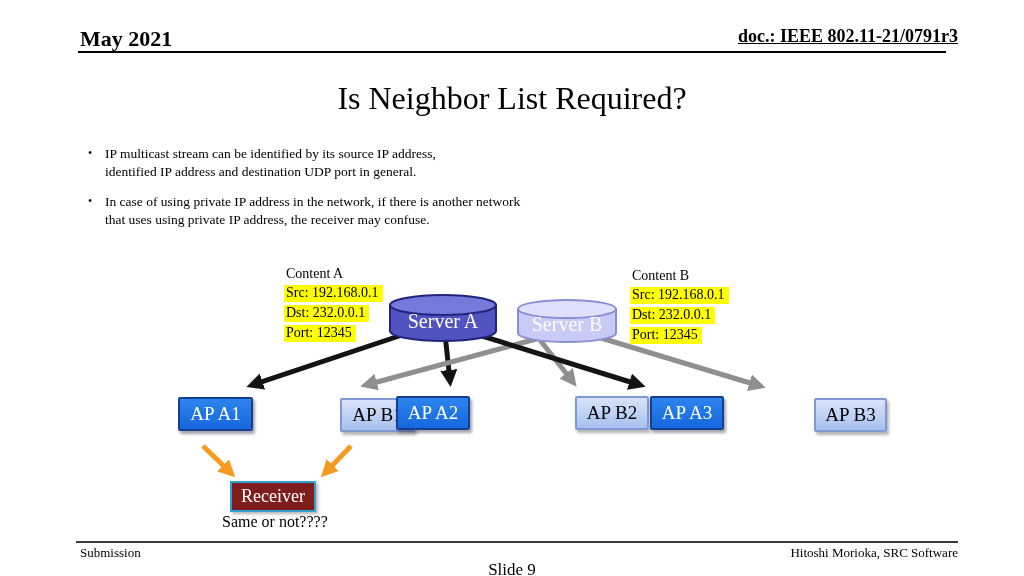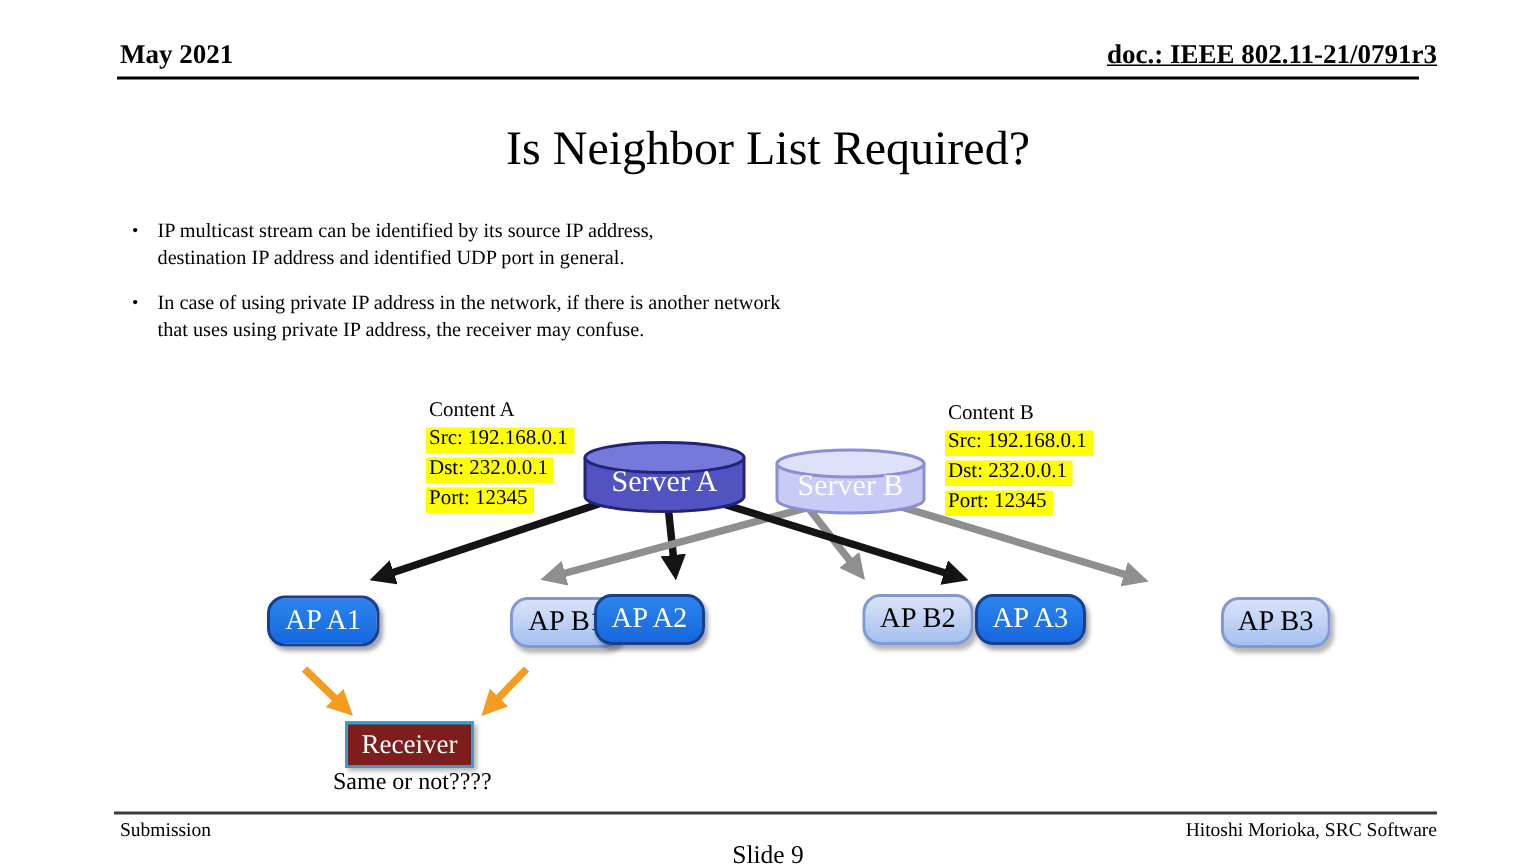--- a/index.html
+++ b/index.html
@@ -2,21 +2,21 @@
 <html><head>
 <meta charset="utf-8">
 <style>
   html,body { margin:0; padding:0; background:#888; }
   .slide {
     position:relative; width:1024px; height:576px; background:#ffffff;
     font-family:"Liberation Serif", serif; color:#000; overflow:hidden;
     margin:0 auto;
   }
   
-  .header-date { position:absolute; left:80px; top:26px; font-size:18px; font-weight:bold; }
+  .header-date { position:absolute; left:80px; top:26px; font-size:22px; font-weight:bold; }
   .header-doc  { position:absolute; right:66px; top:26px; font-size:18px; font-weight:bold; text-decoration:underline; }
   .header-rule { position:absolute; left:78px; top:51px; width:868px; height:2px; background:#000; }
   
   .slide-title { position:absolute; left:0; right:0; top:80px; text-align:center; font-size:32px; font-weight:normal; }
   
   .bullets { position:absolute; left:88px; top:145px; width:520px; font-size:13.5px; line-height:17.5px; }
   .bullet-item { position:relative; padding-left:17px; margin-bottom:13px; }
   .bullet-dot { position:absolute; left:0; top:0; font-size:12px; }
   
   .content-block { position:absolute; font-size:14px; line-height:16px; }
@@ -25,21 +25,21 @@
   .content-title { margin:0 0 3px 2px; }
   .hl-line { margin-top:3px; }
   .hl { display:inline-block; background:#ffff00; padding:0 4px 1px 2px; }
   
   .server-label { position:absolute; color:#fff; font-size:20px; text-align:center; pointer-events:none; }
   #serverALabel { left:390px; top:310px; width:106px; }
   #serverBLabel { left:518px; top:313px; width:98px; color:rgba(255,255,255,0.96); }
   
   .ap {
     position:absolute; height:30px; display:flex; align-items:center; justify-content:center;
-    font-size:19px; border-radius:12px;
+    font-size:19px; border-radius:2px;
   }
   .ap-a { background:linear-gradient(180deg,#2d84ee,#1568dd); border:2px solid #173f8f; color:#fff;
           box-shadow:2px 3px 3px rgba(50,50,80,0.45); }
   .ap-b { background:linear-gradient(180deg,#d9e3f9,#a6c0ef); border:2px solid #7e99d4; color:#000;
           box-shadow:2px 3px 3px rgba(90,90,90,0.45);margin-left:36px; }
   #apA1 { left:178px; top:397px; width:71px; }
   #apB1 { left:304px; top:398px; width:71px; }
   #apA2 { left:396px; top:396px; width:70px; }
   #apB2 { left:539px; top:396px; width:70px; }
   #apA3 { left:650px; top:396px; width:70px; }
@@ -68,21 +68,21 @@
   <div class="header-date">May 2021</div>
   <div class="header-doc">doc.: IEEE 802.11-21/0791r3</div>
   <div class="header-rule"></div>
 
   <div class="slide-title">Is Neighbor List Required?</div>
 
   <div class="bullets">
     <div class="bullet-item">
       <span class="bullet-dot">•</span>
       <div>IP multicast stream can be identified by its source IP address,</div>
-      <div>destination IP address and identified UDP port in general.</div>
+      <div>identified IP address and destination UDP port in general.</div>
     </div>
     <div class="bullet-item">
       <span class="bullet-dot">•</span>
       <div>In case of using private IP address in the network, if there is another network</div>
       <div>that uses using private IP address, the receiver may confuse.</div>
     </div>
   </div>
 
   <svg class="diagram-svg" viewBox="0 0 1024 576">
     <defs>

